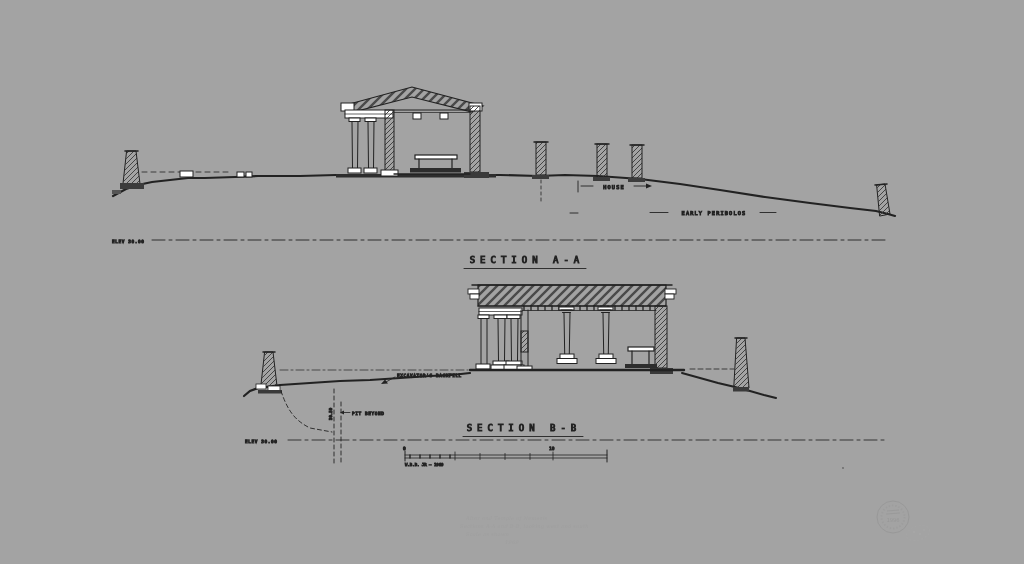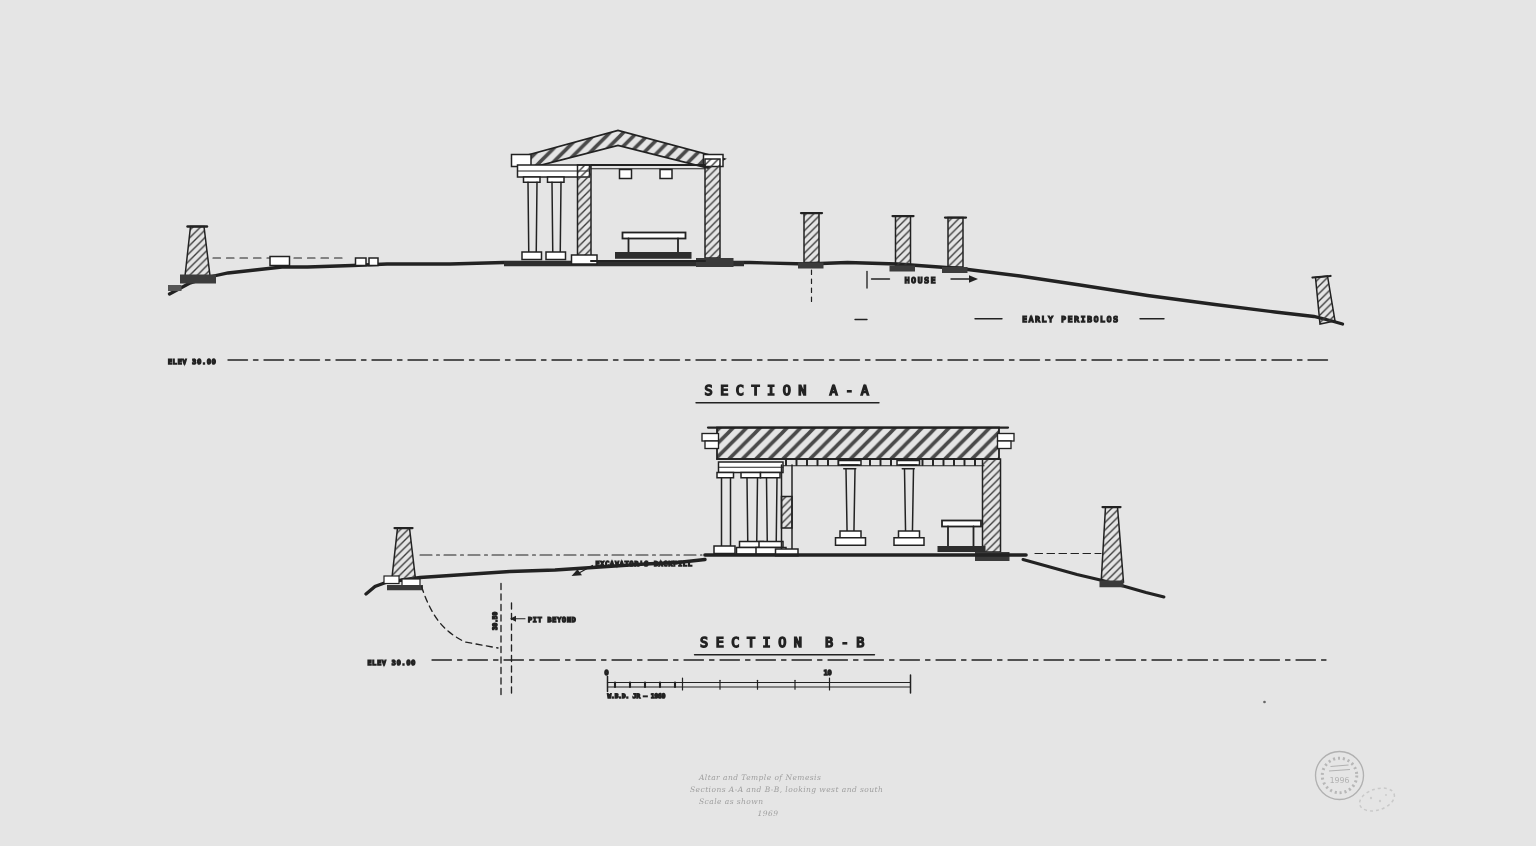--- a/index.html
+++ b/index.html
@@ -1,16 +1,16 @@
 <!DOCTYPE html>
 <html><head>
 <meta charset="utf-8">
 <style>
   html,body{margin:0;padding:0;background:#ffffff;}
-  #sheet{position:relative;width:1024px;height:564px;background:#e5e5e5;overflow:hidden;
+  #sheet{position:relative;width:1024px;height:564px;background:#a3a3a3;overflow:hidden;
          font-family:"DejaVu Sans Mono", monospace;}
   svg{position:absolute;left:0;top:0;}
   text{fill:#2a2a2a;font-family:"DejaVu Sans Mono", monospace;}
   .lbl{font-size:5.2px;letter-spacing:1.2px;}
   .lbl-sm{font-size:4.4px;letter-spacing:0.6px;}
   .title{font-size:9px;letter-spacing:5px;}
   .pencil{fill:#9f9f9f;font-size:5px;font-style:italic;font-family:"DejaVu Serif", serif;letter-spacing:0.3px;}
   .stamp-t{fill:#8f8f8f;}
 </style>
 </head>

